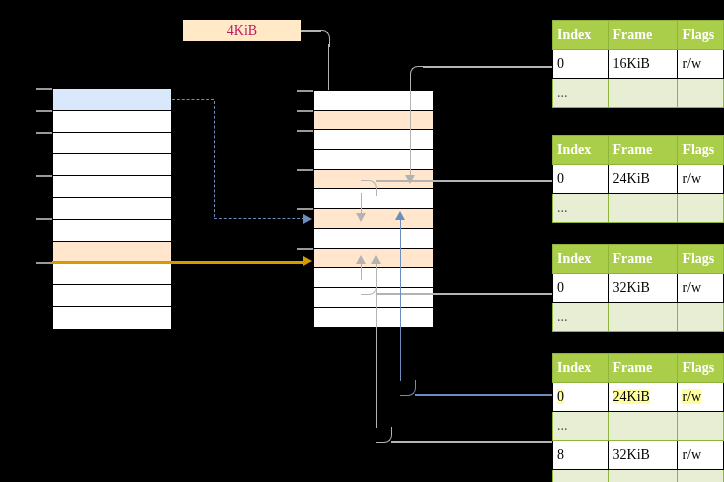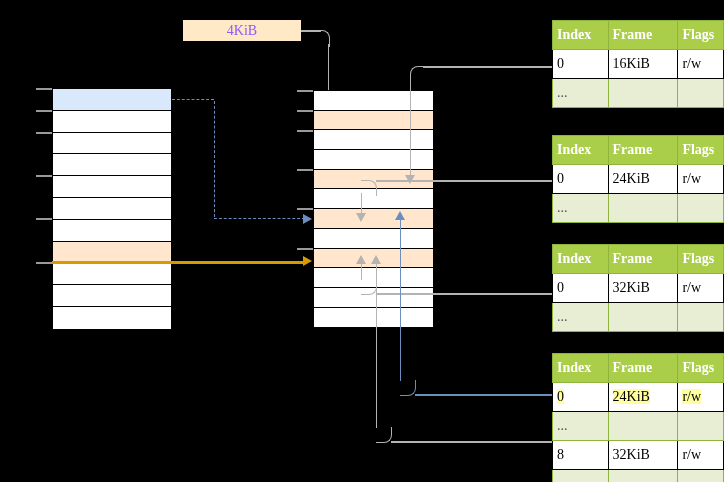--- a/index.html
+++ b/index.html
@@ -5,21 +5,21 @@
   html,body{margin:0;padding:0;background:#000;}
   #stage{position:relative;width:724px;height:482px;background:#000;overflow:hidden;
          font-family:"Liberation Serif", serif;}
 
   
   .abs{position:absolute;box-sizing:border-box;}
 
   
   .label-box{
     background:#ffe9c6;border:1px solid #ffe9c6;
-    color:#8b5cf6;font-size:14px;line-height:20px;text-align:center;
+    color:#be185d;font-size:14px;line-height:20px;text-align:center;
   }
 
   
   .memcol{border:1.4px solid #000;background:#fff;}
   .memrow{box-sizing:border-box;border-bottom:1.4px solid #000;background:#fff;}
   .memrow:last-child{border-bottom:none;}
   .memrow.blue{background:#dae8fc;}
   .memrow.peach{background:#ffe6cc;}
 
   

